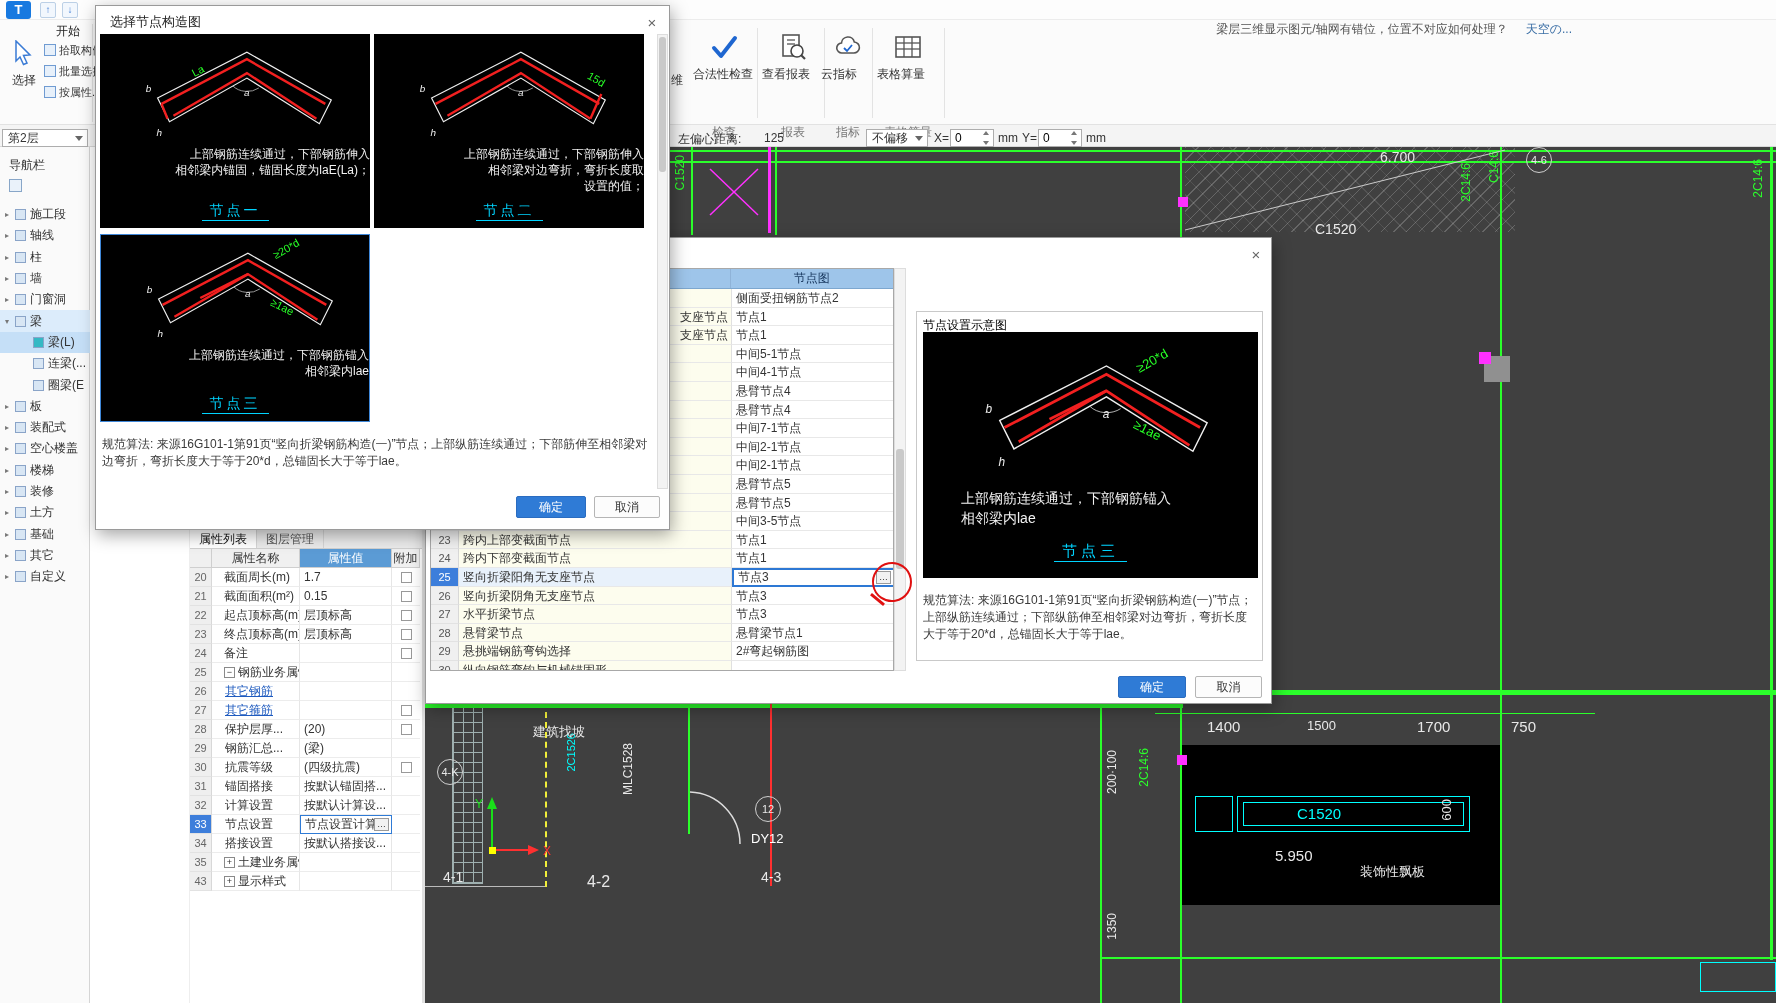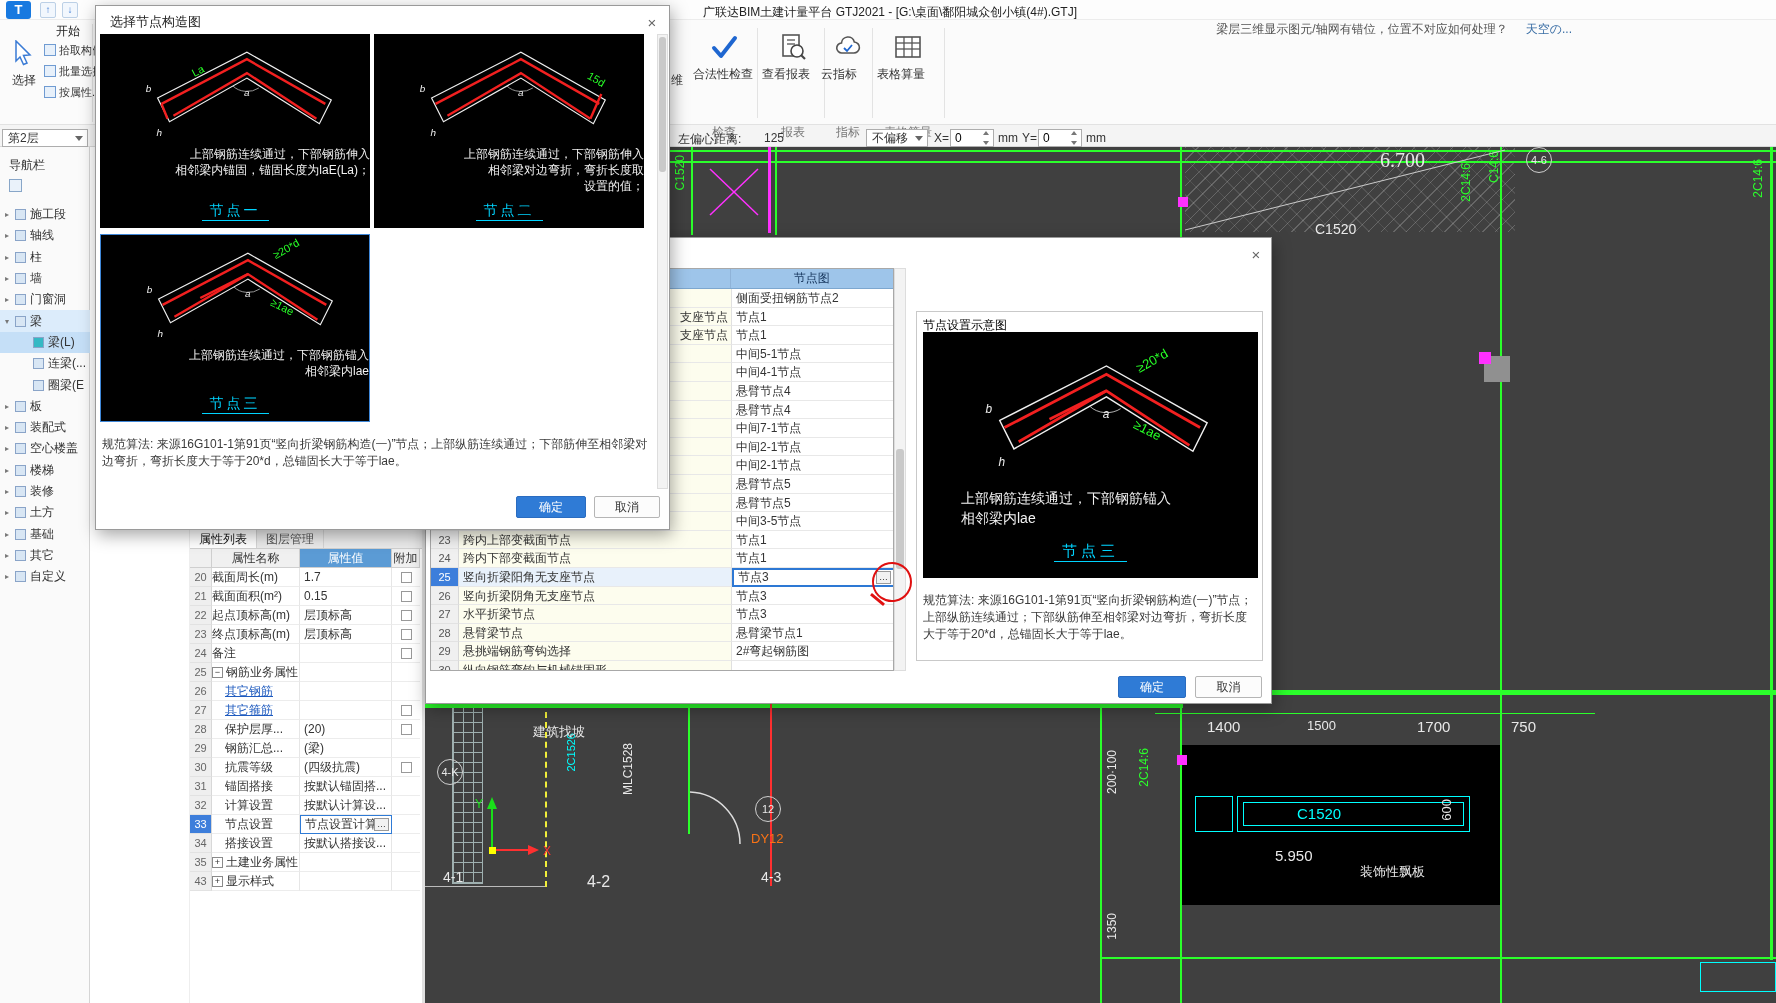--- a/index.html
+++ b/index.html
@@ -59,21 +59,21 @@
 #ptabs{position:absolute;left:190px;top:529px;width:232px;height:20px;background:#ebebeb;display:flex;border-bottom:1px solid #d0d0d0}
 .ptab{padding:2px 9px 0;font-size:12px;color:#555;border-right:1px solid #d5d5d5;cursor:pointer}
 .ptab.active{background:#fff;color:#111}
 #phead{position:absolute;left:190px;top:549px;width:230px;height:19px;display:flex;font-size:12px}
 .phc{border-right:1px solid #cfcfcf;border-bottom:1px solid #cfcfcf;background:#f0f0f0;text-align:center;line-height:18px;overflow:hidden}
 .phc.blue{background:#5b9bd5;color:#fff}
 #prows{position:absolute;left:190px;top:568px;width:230px}
 .prow{display:flex;height:19px;font-size:12px}
 .pnum{width:22px;background:#efefef;color:#666;text-align:center;line-height:18px;border-right:1px solid #d8d8d8;border-bottom:1px solid #e2e2e2;font-size:11px;flex:none}
 .pnumsel{background:#3d7edb;color:#fff}
-.pname{width:88px;border-right:1px solid #e6e6e6;border-bottom:1px solid #ececec;line-height:18px;padding-left:0;white-space:nowrap;overflow:hidden;flex:none}
+.pname{width:88px;border-right:1px solid #e6e6e6;border-bottom:1px solid #ececec;line-height:18px;padding-left:12px;white-space:nowrap;overflow:hidden;flex:none}
 .pind{padding-left:13px}
 .plink .ptxt{color:#1f5bbf;text-decoration:underline}
 .pexp{display:inline-block;width:11px;height:11px;border:1px solid #8a8a8a;line-height:9px;text-align:center;font-size:9px;margin-right:3px;background:#fff;color:#333;vertical-align:1px}
 .pval{width:92px;border-right:1px solid #e6e6e6;border-bottom:1px solid #ececec;line-height:18px;padding-left:4px;position:relative;white-space:nowrap;overflow:hidden;flex:none}
 .pvalbox{border:1px solid #2f7bd6;line-height:16px}
 .pattach{width:28px;display:flex;align-items:center;justify-content:center;border-bottom:1px solid #ececec;flex:none}
 .cb{width:11px;height:11px;border:1px solid #999;background:#fff;display:inline-block}
 .dots{position:absolute;right:2px;top:2px;width:15px;height:13px;border:1px solid #9a9a9a;background:#f2f2f2;
   font-size:9px;line-height:10px;text-align:center;cursor:pointer;color:#333}
 
@@ -146,21 +146,20 @@
   <div id="ribbon"></div>
   <div id="toolbar2"></div>
   <div id="sidebarbg"></div>
   <div id="gapbg"></div>
   <div id="propbg"></div>
   <div id="splitter"></div>
 
   <div class="logo">T</div>
   <div class="tb-ic" style="left:40px">↑</div>
   <div class="tb-ic" style="left:62px">↓</div>
-  <div id="title-text">广联达BIM土建计量平台 GTJ2021 - [G:\桌面\鄱阳城众创小镇(4#).GTJ]</div>
   <div id="searchbar">
     <span class="stext">梁层三维显示图元/轴网有错位，位置不对应如何处理？</span>
     <svg width="14" height="14" viewBox="0 0 14 14">
         <circle cx="6" cy="6" r="4" fill="none" stroke="#888" stroke-width="1.4"></circle>
         <line x1="9" y1="9" x2="13" y2="13" stroke="#888" stroke-width="1.6"></line>
       </svg>
     <span class="ulogo"></span>
     <span class="uname">天空の...</span>
   </div>
 
@@ -500,37 +499,37 @@
         <div class="cline dashv" style="left: 120px; top: 565px; width: 0px; height: 175px;"></div>
         <div class="cline orect" style="left: 812px; top: 649px; width: 233px; height: 36px; border-color: rgb(0, 255, 255);"></div>
         <div class="cline orect" style="left: 818px; top: 655px; width: 221px; height: 24px; border-color: rgb(0, 255, 255);"></div>
         <div class="cline orect" style="left: 770px; top: 649px; width: 38px; height: 36px; border-color: rgb(0, 255, 255);"></div>
         <div class="cline orect" style="left: 1275px; top: 815px; width: 76px; height: 30px; border-color: rgb(0, 255, 255);"></div>
         <div class="cline" style="left: 753px; top: 50px; width: 10px; height: 10px; background: rgb(255, 48, 255);"></div>
         <div class="cline" style="left: 1059px; top: 209px; width: 26px; height: 26px; background: rgb(144, 144, 144);"></div>
         <div class="cline" style="left: 1054px; top: 205px; width: 12px; height: 12px; background: rgb(255, 48, 255);"></div>
         <div class="cline" style="left: 752px; top: 608px; width: 10px; height: 10px; background: rgb(255, 48, 255);"></div>
         <div class="cline" style="left: 0px; top: 739px; width: 120px; height: 1px; background: rgb(187, 187, 187);"></div>
-        <div class="clab" style="left: 955px; top: 2px; font-size: 20px; font-family: Liberation Serif, serif;">6.700</div>
+        <div class="clab" style="left: 955px; top: 2px; font-size: 14px;">6.700</div>
         <div class="clab bubble" style="left: 1101px; top: 0px;">4-6</div>
         <div class="clab" style="left: 890px; top: 74px; font-size: 14px;">C1520</div>
         <div class="clab rot" style="left: 1034px; top: 16px; color: rgb(43, 255, 43);">2C14:6</div>
         <div class="clab rot" style="left: 1062px; top: 4px; color: rgb(43, 255, 43);">C14:6</div>
         <div class="clab rot" style="left: 1326px; top: 12px; color: rgb(43, 255, 43);">2C14:6</div>
         <div class="clab rot" style="left: 248px; top: 8px; color: rgb(43, 255, 43);">C1520</div>
         <div class="clab" style="left: 782px; top: 571px; font-size: 15px;">1400</div>
         <div class="clab" style="left: 882px; top: 571px; font-size: 13px;">1500</div>
         <div class="clab" style="left: 992px; top: 571px; font-size: 15px;">1700</div>
         <div class="clab" style="left: 1086px; top: 571px; font-size: 15px;">750</div>
         <div class="clab rot" style="left: 1014px; top: 652px; font-size: 13px;">600</div>
         <div class="clab" style="left: 872px; top: 658px; color: rgb(0, 255, 255); font-size: 15px;">C1520</div>
         <div class="clab" style="left: 850px; top: 700px; font-size: 15px;">5.950</div>
         <div class="clab" style="left: 935px; top: 716px; font-size: 13px;">装饰性飘板</div>
         <div class="clab bubble" style="left: 330px; top: 649px;">12</div>
-        <div class="clab" style="left: 326px; top: 684px; color: #f97316; font-size: 13px; text-align: center;">DY12</div>
+        <div class="clab" style="left: 326px; top: 684px; color: #ffffff; font-size: 13px; text-align: center;">DY12</div>
         <div class="clab rot" style="left: 196px; top: 596px;">MLC1528</div>
         <div class="clab rot" style="left: 140px; top: 586px; color: rgb(0, 255, 255); font-size: 11px;">2C1526</div>
         <div class="clab" style="left: 108px; top: 576px; font-size: 13px;">建筑找坡</div>
         <div class="clab bubble" style="left: 12px; top: 612px;">4-K</div>
         <div class="clab" style="left: 18px; top: 722px; font-size: 14px;">4-1</div>
         <div class="clab" style="left: 162px; top: 726px; font-size: 16px;">4-2</div>
         <div class="clab" style="left: 336px; top: 722px; font-size: 14px;">4-3</div>
         <div class="clab rot" style="left: 712px; top: 601px; color: rgb(43, 255, 43);">2C14:6</div>
         <div class="clab rot" style="left: 680px; top: 603px;">200·100</div>
         <div class="clab rot" style="left: 680px; top: 766px;">1350</div>

